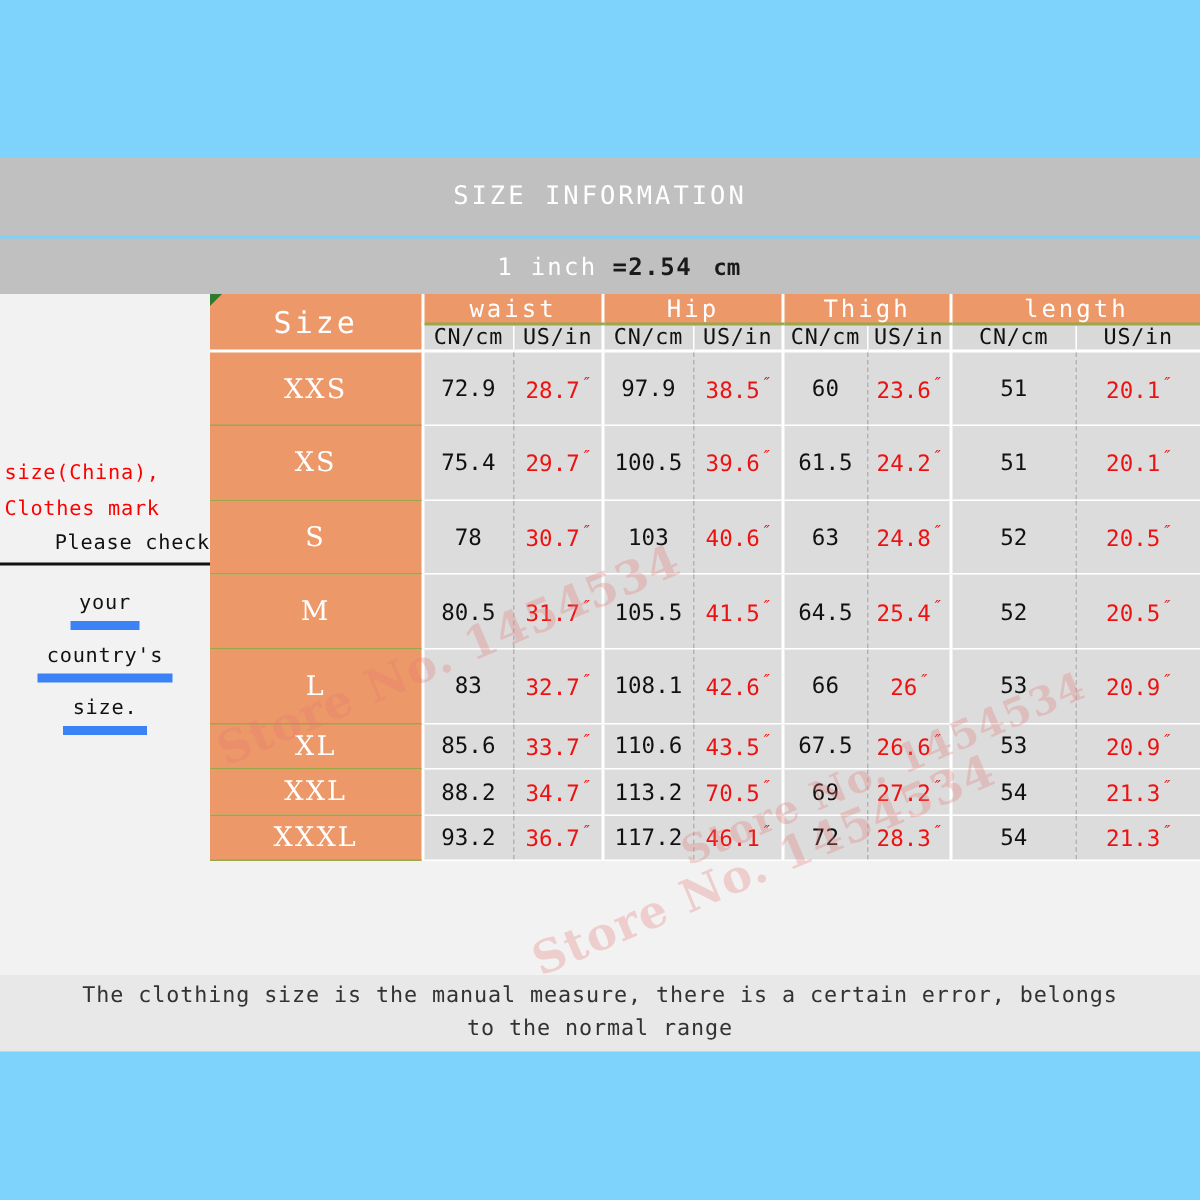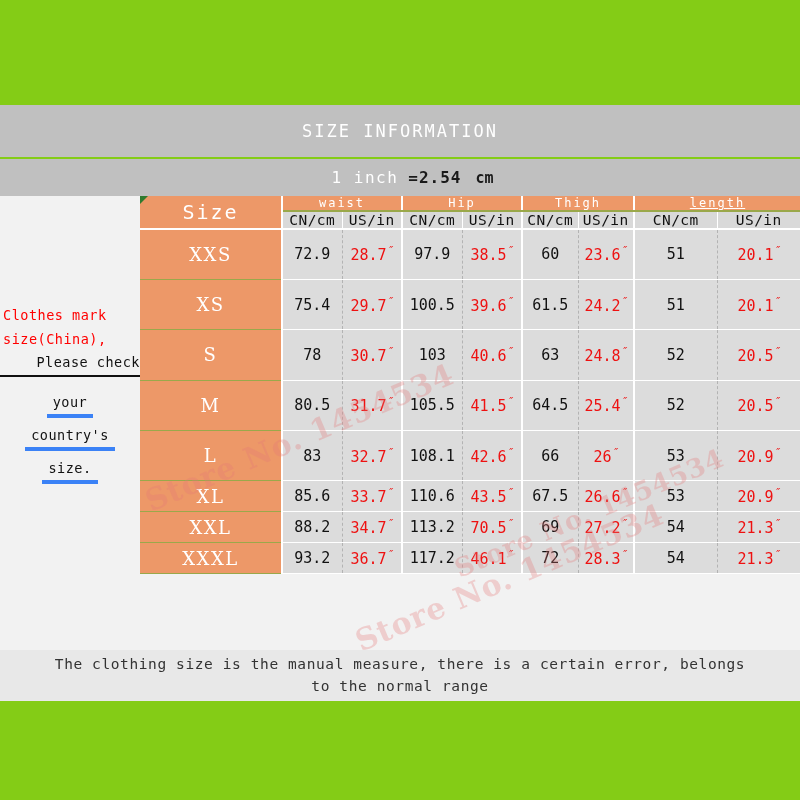--- a/index.html
+++ b/index.html
@@ -15,21 +15,21 @@
     overflow: hidden;
     position: relative;
   }
 
   #page {
     position: absolute;
     left: 0;
     top: 0;
     width: 800px;
     height: 800px;
-    background: #84cc16;
+    background: #7dd3fc;
   }
 
   
   .band {
     position: absolute;
     left: 0;
     width: 800px;
     background: #c0c0c0;
     display: flex;
     align-items: center;
@@ -119,21 +119,21 @@
     border-bottom: 2px solid #111111;
     display: block;
     margin-bottom: 8px;
   }
   .note-center-wrap {
     text-align: center;
   }
   .note-underline {
     color: #111111;
     display: inline-block;
-    border-bottom: 4px solid #3b82f6;
+    border-bottom: 6px solid #3b82f6;
     padding: 3px 6px 4px 6px;
     margin-top: 6px;
     font-size: 13.5px;
     letter-spacing: 0.5px;
     white-space: nowrap;
   }
 
   
   #size-table {
     position: absolute;
@@ -152,26 +152,26 @@
     vertical-align: middle;
     font-weight: normal;
   }
 
   
   .c-orange {
     background: #ed9868;
     color: #ffffff;
   }
   .grp-head {
-    font-size: 12px;
+    font-size: 16px;
     letter-spacing: 2px;
     border-right: 2px solid #ffffff;
     border-bottom: 2px solid #9aa84a;
   }
-  .grp-head.last { border-right: none; text-decoration: underline; }
+  .grp-head.last { border-right: none; }
 
   .size-head {
     font-size: 20px;
     letter-spacing: 2px;
     border-right: 2px solid #ffffff;
     border-bottom: 2px solid #ffffff;
   }
   .size-cell {
     font-size: 18px;
     letter-spacing: 1.5px;
@@ -273,22 +273,22 @@
   <div class="band" id="band-conv">
     <span class="conv-white">1 inch</span>
     <span class="conv-black">=2.54</span>
     <span class="conv-unit">cm</span>
   </div>
 
   <div id="body-area">
 
     <div id="note-panel">
       <div class="note-stack">
+        <div class="note-line note-red">size(China),</div>
         <div class="note-line note-red">Clothes mark</div>
-        <div class="note-line note-red">size(China),</div>
         <div class="note-line note-black">Please check</div>
         <div class="note-center-wrap">
           <span class="note-underline">your</span>
         </div>
         <div class="note-center-wrap">
           <span class="note-underline">country's</span>
         </div>
         <div class="note-center-wrap">
           <span class="note-underline">size.</span>
         </div>

